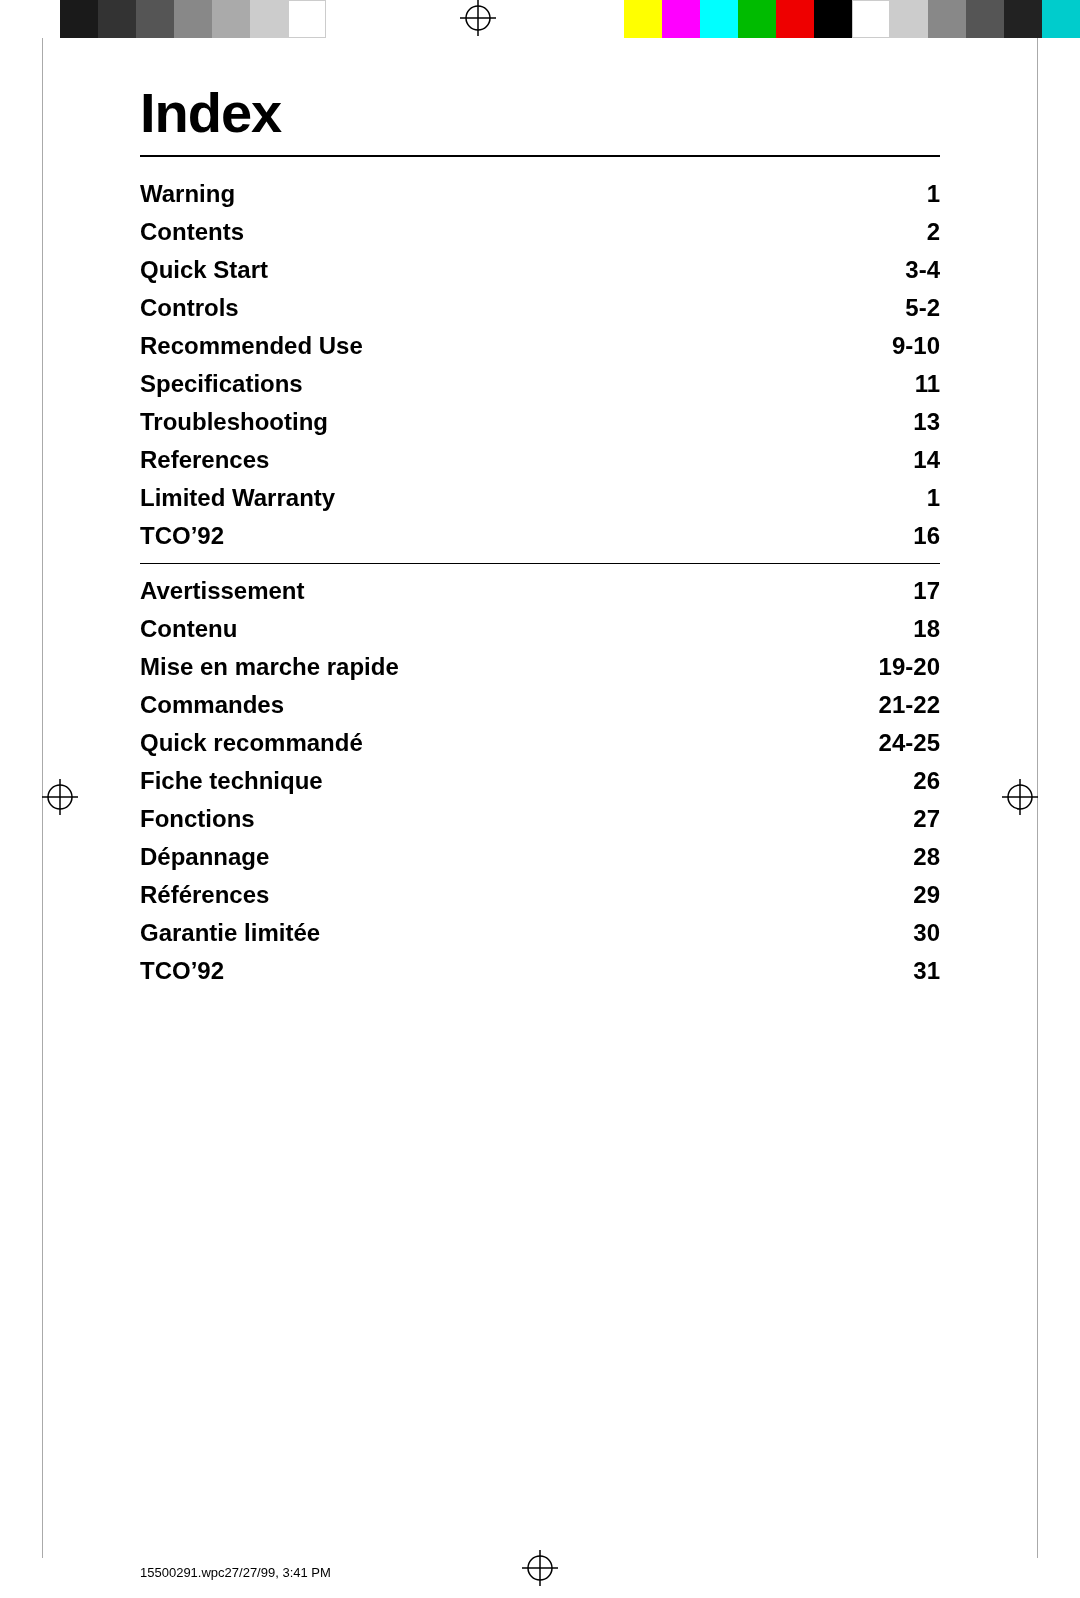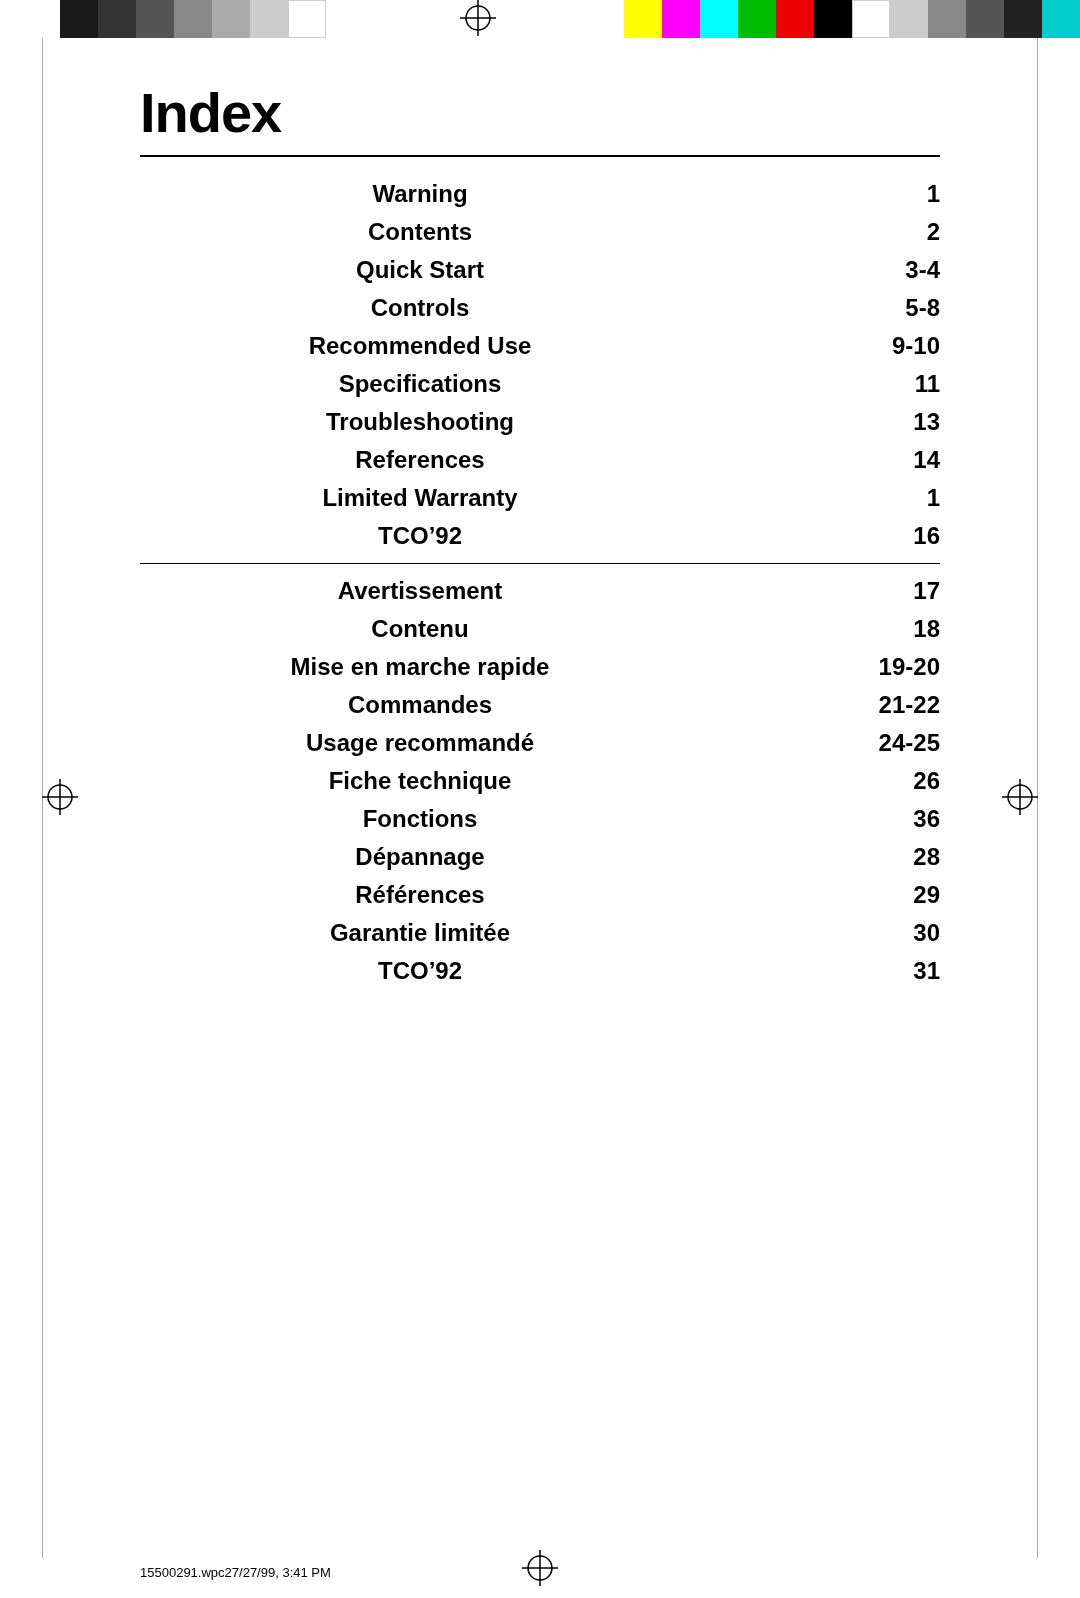--- a/index.html
+++ b/index.html
@@ -97,21 +97,20 @@
       width: 100%;
       border-collapse: collapse;
     }
 
     .toc-table tr td {
       padding: 5px 0;
       font-size: 24px;
       font-weight: 700;
       color: #000;
       font-family: Arial, Helvetica, sans-serif;
-      text-align: center;
     }
 
     .toc-table tr td:first-child {
       width: 70%;
     }
 
     .toc-table tr td:last-child {
       text-align: right;
       width: 30%;
     }
@@ -228,21 +227,21 @@
         <tr>
       <td>Contents</td>
       <td>2</td>
     </tr>
         <tr>
       <td>Quick Start</td>
       <td>3-4</td>
     </tr>
         <tr>
       <td>Controls</td>
-      <td>5-8</td>
+      <td>5-2</td>
     </tr>
         <tr>
       <td>Recommended Use</td>
       <td>9-10</td>
     </tr>
         <tr>
       <td>Specifications</td>
       <td>11</td>
     </tr>
         <tr>
@@ -278,30 +277,30 @@
     </tr>
         <tr>
       <td>Mise en marche rapide</td>
       <td>19-20</td>
     </tr>
         <tr>
       <td>Commandes</td>
       <td>21-22</td>
     </tr>
         <tr>
-      <td>Usage recommandé</td>
+      <td>Quick recommandé</td>
       <td>24-25</td>
     </tr>
         <tr>
       <td>Fiche technique</td>
       <td>26</td>
     </tr>
         <tr>
       <td>Fonctions</td>
-      <td>36</td>
+      <td>27</td>
     </tr>
         <tr>
       <td>Dépannage</td>
       <td>28</td>
     </tr>
         <tr>
       <td>Références</td>
       <td>29</td>
     </tr>
         <tr>

